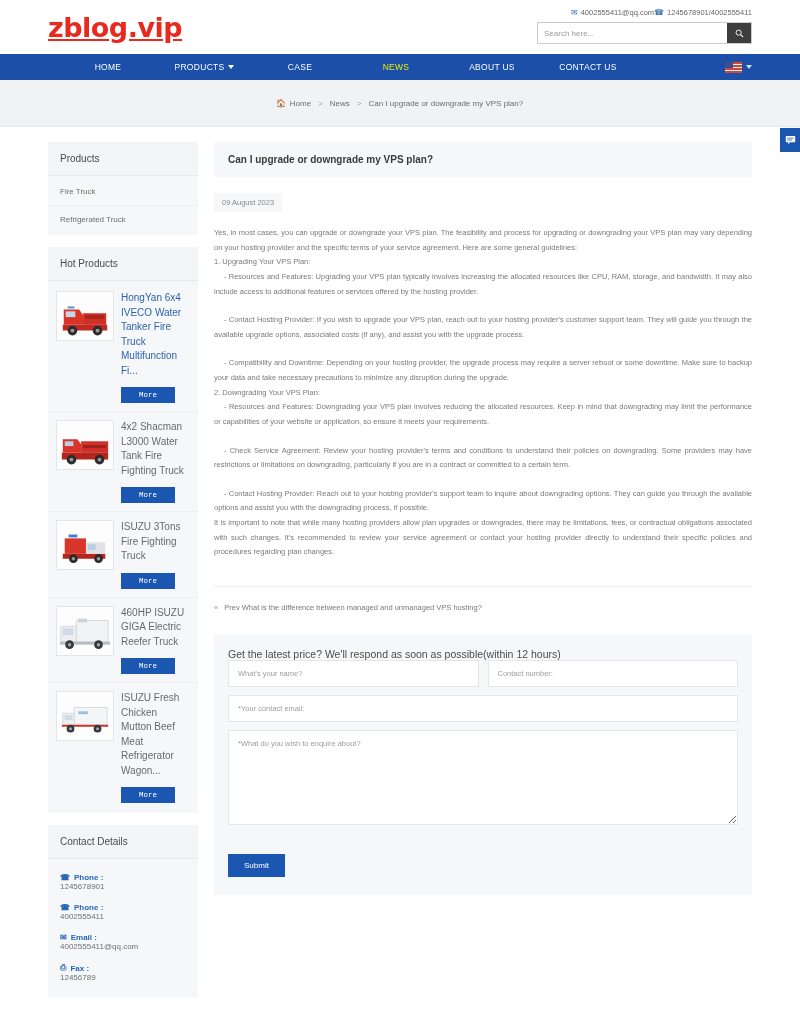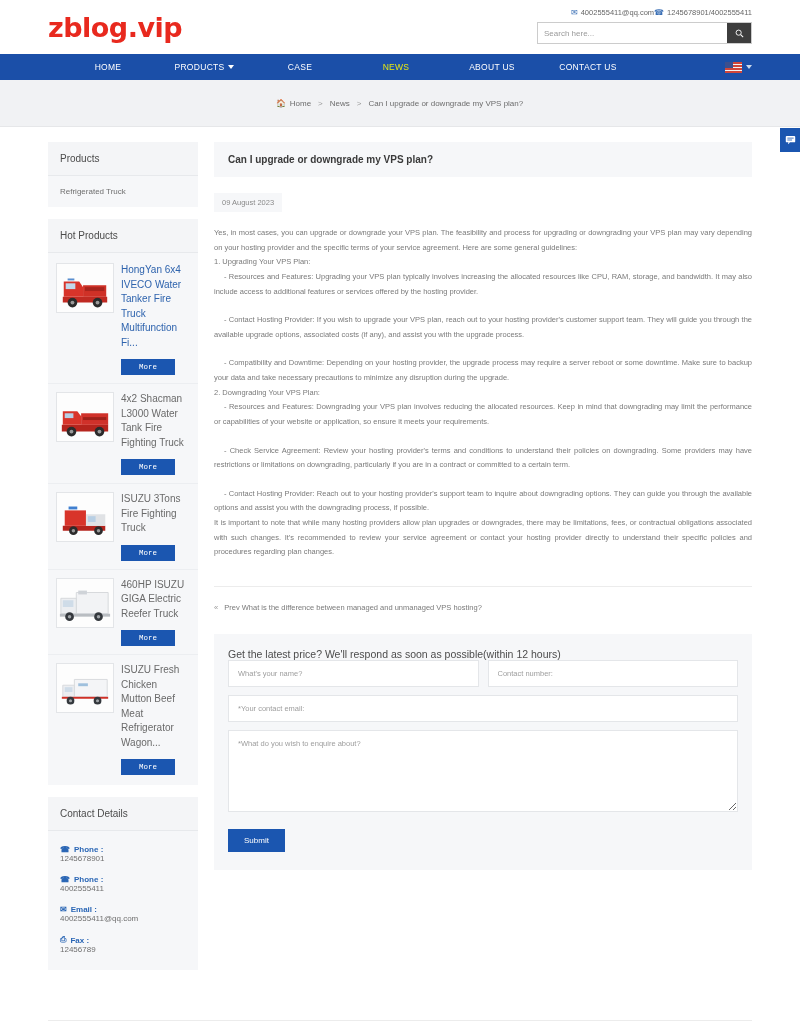--- a/index.html
+++ b/index.html
@@ -20,20 +20,21 @@
     align-items: center;
     padding: 0 0 0 48px;
     position: relative;
   }
   .logo {
     font-size: 27px;
     font-weight: bold;
     color: #e8291e;
     letter-spacing: -0.5px;
     font-family: "DejaVu Sans", sans-serif;
+    text-decoration: underline;
   }
   .top-right {
     position: absolute;
     right: 48px;
     top: 8px;
     width: 215px;
     text-align: right;
   }
   .top-contacts {
     display: flex;
@@ -274,23 +275,23 @@
     border: 1px solid #e4e6e9;
     background: #fff;
     font-size: 7.5px;
     color: #888;
     padding: 8px 9px;
     font-family: "Liberation Sans", sans-serif;
     outline: 0;
     width: 100%;
   }
   .enquiry input::placeholder, .enquiry textarea::placeholder { color: #9e9e9e; }
-  .enquiry textarea { height: 82px; resize: vertical; display: block; }
+  .enquiry textarea { height: 95px; resize: vertical; display: block; }
   .submit-btn {
-    margin-top: 9px;
+    margin-top: 21px;
     background: #1b56b0;
     color: #fff;
     border: 0;
     font-size: 8px;
     padding: 7px 16px;
     cursor: pointer;
     font-family: "Liberation Sans", sans-serif;
   }
 
   
@@ -374,20 +375,21 @@
   <span>Can I upgrade or downgrade my VPS plan?</span>
 </div>
 
 <div class="page">
 
   <div class="sidebar">
 
     <div class="panel">
       <div class="panel-head">Products</div>
       <div class="panel-body">
+        <div class="cat-item">Fire Truck</div>
         <div class="cat-item">Refrigerated Truck</div>
       </div>
     </div>
 
     <div class="panel">
       <div class="panel-head">Hot Products</div>
       <div class="panel-body">
 
         <div class="hot-item">
           <div class="thumb">

